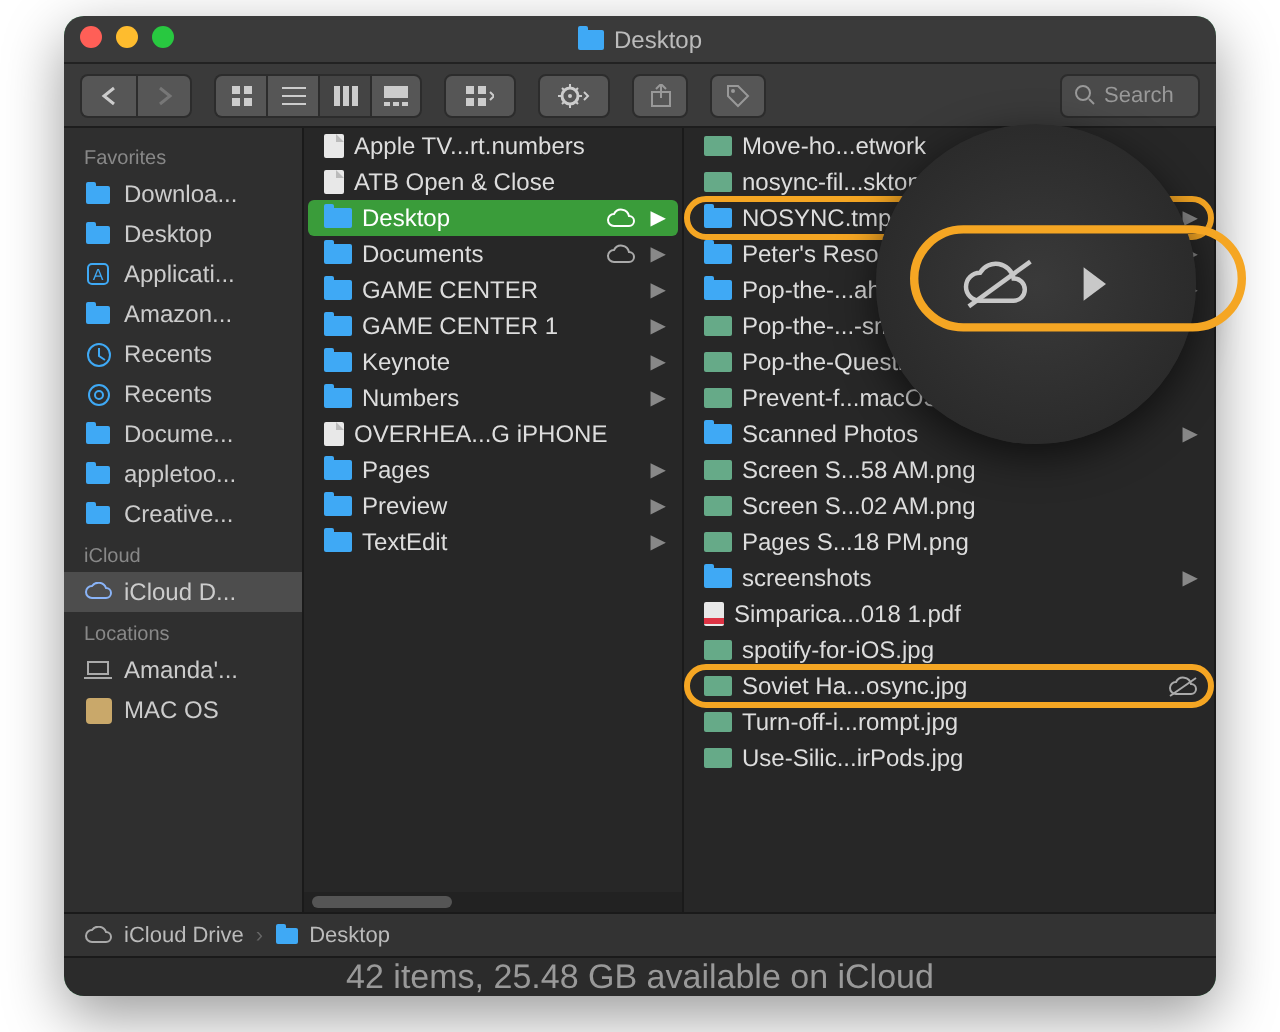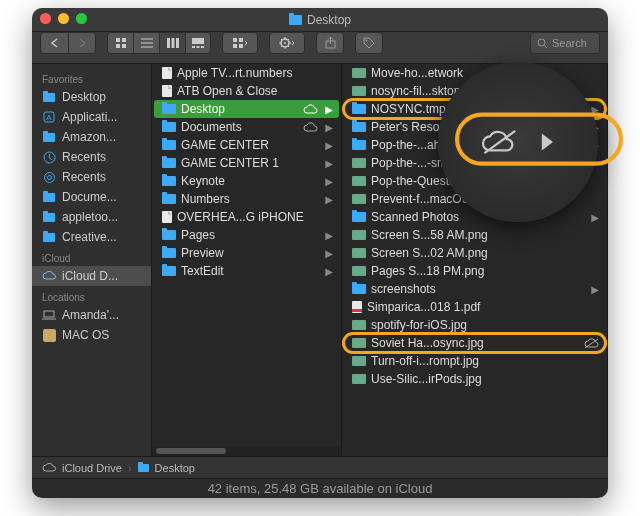--- a/index.html
+++ b/index.html
@@ -9,21 +9,21 @@
     background: #86efac; border-radius: 10px; box-shadow: 0 10px 30px rgba(0,0,0,.4);
     display: flex; flex-direction: column; overflow: hidden; color:#ddd; font-size:12px;
   }
   .titlebar { height: 24px; display:flex; align-items:center; justify-content:center; position:relative; background:#3a3a3a; border-bottom:1px solid #222;}
   .traffic { position:absolute; left:8px; top:5px; display:flex; gap:7px;}
   .dot { width:11px; height:11px; border-radius:50%; }
   .t-close{background:#ff5f57;} .t-min{background:#febc2e;} .t-max{background:#28c840;}
   .titlebar .ttl { display:flex; align-items:center; gap:5px; color:#bbb; font-size:12px;}
   .folder-icon { width:13px; height:10px; background:#3fa9f5; border-radius:1px; position:relative;}
   .folder-icon::before{content:"";position:absolute;top:-2px;left:0;width:5px;height:3px;background:#3fa9f5;border-radius:1px 1px 0 0;}
-  .toolbar { height:32px; background:#3a3a3a; display:flex; padding:0 8px; gap:11px; border-bottom:1px solid #1d1d1d;}
+  .toolbar { height:32px; background:#3a3a3a; display:flex; align-items:center; padding:0 8px; gap:11px; border-bottom:1px solid #1d1d1d;}
   .tbtn { background:#565656; border:1px solid #2c2c2c; border-radius:4px; height:22px; display:flex; align-items:center; justify-content:center; color:#ccc;}
   .tbtn svg{display:block;}
   .tseg { display:flex; }
   .tseg .tbtn{border-radius:0;border-right-width:0;}
   .tseg .tbtn:first-child{border-radius:4px 0 0 4px;}
   .tseg .tbtn:last-child{border-radius:0 4px 4px 0;border-right-width:1px;}
   .flex-spacer{flex:1;}
   .search { width:70px; height:22px; background:#4a4a4a; border:1px solid #2c2c2c; border-radius:4px; display:flex; align-items:center; padding:0 6px; color:#999;}
   .body { flex:1; display:flex; min-height:0;}
   .sidebar { width:120px; background:#2f2f2f; border-right:1px solid #1a1a1a; overflow-y:auto; padding-top:4px;}
@@ -44,21 +44,21 @@
   .fi.folder::before{content:"";position:absolute;top:-2px;left:0;width:5px;height:3px;background:#3fa9f5;border-radius:1px 1px 0 0;}
   .fi.file{width:10px;height:12px;background:#e8e8e8;border-radius:1px;position:relative;}
   .fi.file::after{content:"";position:absolute;top:0;right:0;width:4px;height:4px;background:#bbb;clip-path:polygon(0 0,100% 100%,0 100%);}
   .fi.img{width:14px;height:10px;background:#6a8;border-radius:1px;}
   .fi.pdf{width:10px;height:12px;background:#e8e8e8;border-radius:1px;position:relative;}
   .fi.pdf::before{content:"";position:absolute;left:0;right:0;bottom:1px;height:3px;background:#d34;}
   .arw{color:#888;font-size:10px;margin-left:2px;}
   .cloud{color:#aaa;display:flex;}
   .pathbar{height:22px;background:#333;border-top:1px solid #1a1a1a;display:flex;align-items:center;gap:6px;padding:0 10px;font-size:11px;color:#bbb;}
   .pathbar .sep{color:#666;}
-  .status{height:20px;background:#2b2b2b;border-top:1px solid #1a1a1a;text-align:center;font-size:13px;color:#999;line-height:20px;}
+  .status{height:20px;background:#2b2b2b;border-top:1px solid #1a1a1a;text-align:center;font-size:17px;color:#999;line-height:20px;}
   .highlight-oval{position:absolute;border:3px solid #f5a623;border-radius:999px;pointer-events:none;}
   .zoom-callout{
     position:absolute; left:438px; top:62px; width:160px; height:160px; border-radius:50%;
     background:radial-gradient(circle at 50% 50%, #3a3a3a 0%, #2b2b2b 70%, #1e1e1e 100%);
     box-shadow:0 6px 20px rgba(0,0,0,.6); display:flex; align-items:center; justify-content:center;
     pointer-events:none; z-index:50;
   }
   .zoom-inner{display:flex;align-items:center;gap:14px;transform:scale(1.4);position:relative;}
   .zoom-inner .hl{position:absolute;left:-18px;top:-11px;width:120px;height:38px;border:3px solid #f5a623;border-radius:999px;}
   .c1 .scrollbar-bottom{position:absolute;bottom:0;left:0;right:0;height:10px;background:#222;display:flex;align-items:center;}
@@ -169,20 +169,26 @@
     </div>
   </div>
 
   <div class="body">
     <div class="sidebar" id="sidebar">
         <div class="sb-section">Favorites</div>
         <div class="sb-item">
           <span class="sb-icon">
             <span class="folder-icon" style="width:12px;height:9px"></span>
           </span>
+          <span>Downloa...</span>
+        </div>
+        <div class="sb-item">
+          <span class="sb-icon">
+            <span class="folder-icon" style="width:12px;height:9px"></span>
+          </span>
           <span>Desktop</span>
         </div>
         <div class="sb-item">
           <span class="sb-icon">
             <svg width="12" height="12">
               <rect x="1" y="1" width="10" height="10" rx="2" fill="none" stroke="#3fa9f5"></rect>
               <text x="6" y="9" text-anchor="middle" font-size="8" fill="#3fa9f5">A</text>
             </svg>
           </span>
           <span>Applicati...</span>

